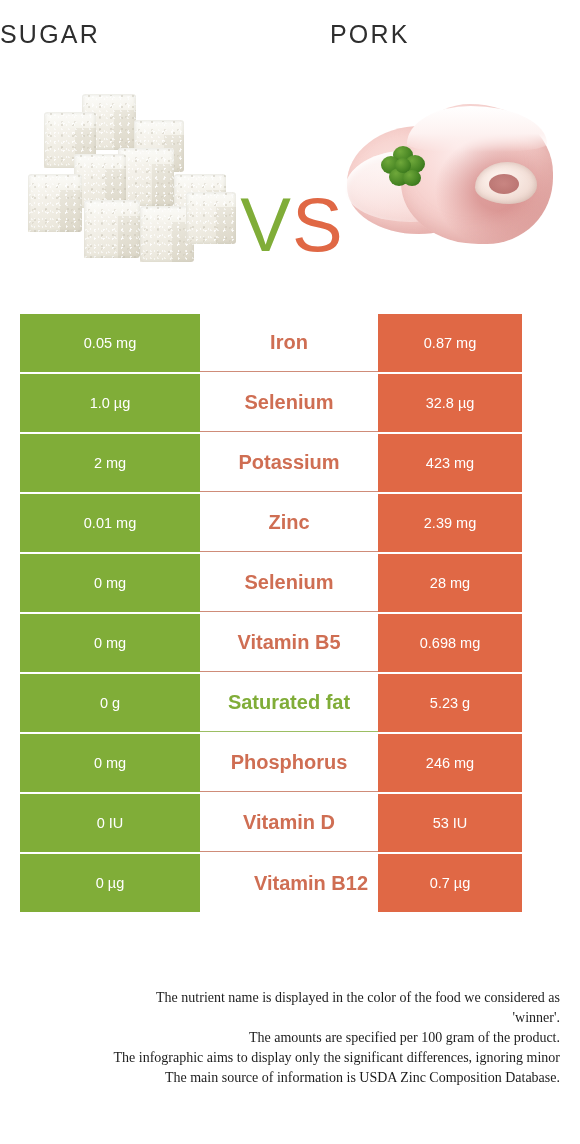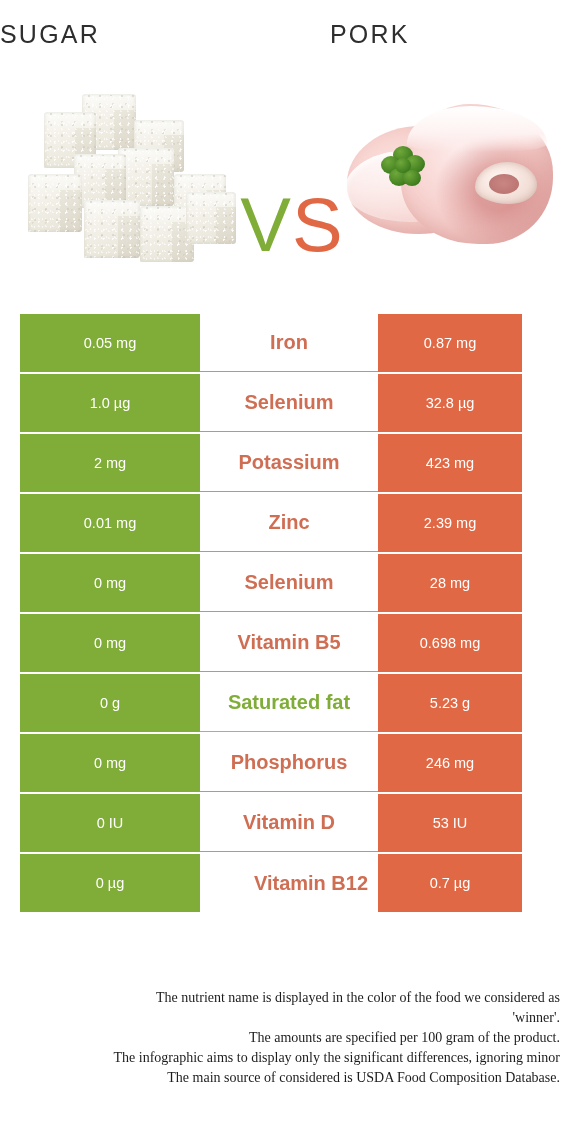--- a/index.html
+++ b/index.html
@@ -362,16 +362,16 @@
         <div class="cell mid orange">Vitamin B12</div>
         <div class="cell right">0.7 µg</div>
       </div>
     </div>
 
   <div class="footer">
     <p>The nutrient name is displayed in the color of the food we considered as</p>
     <p>'winner'.</p>
     <p>The amounts are specified per 100 gram of the product.</p>
     <p>The infographic aims to display only the significant differences, ignoring minor</p>
-    <p>The main source of considered is USDA Food Composition Database.</p>
+    <p>The main source of information is USDA Zinc Composition Database.</p>
   </div>
 
 </div>
 
 </body></html>

